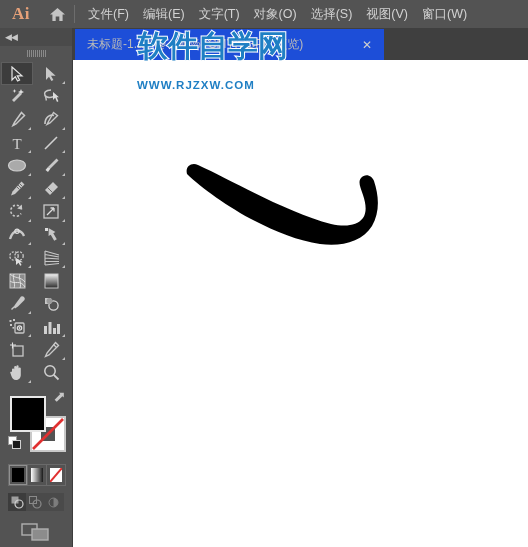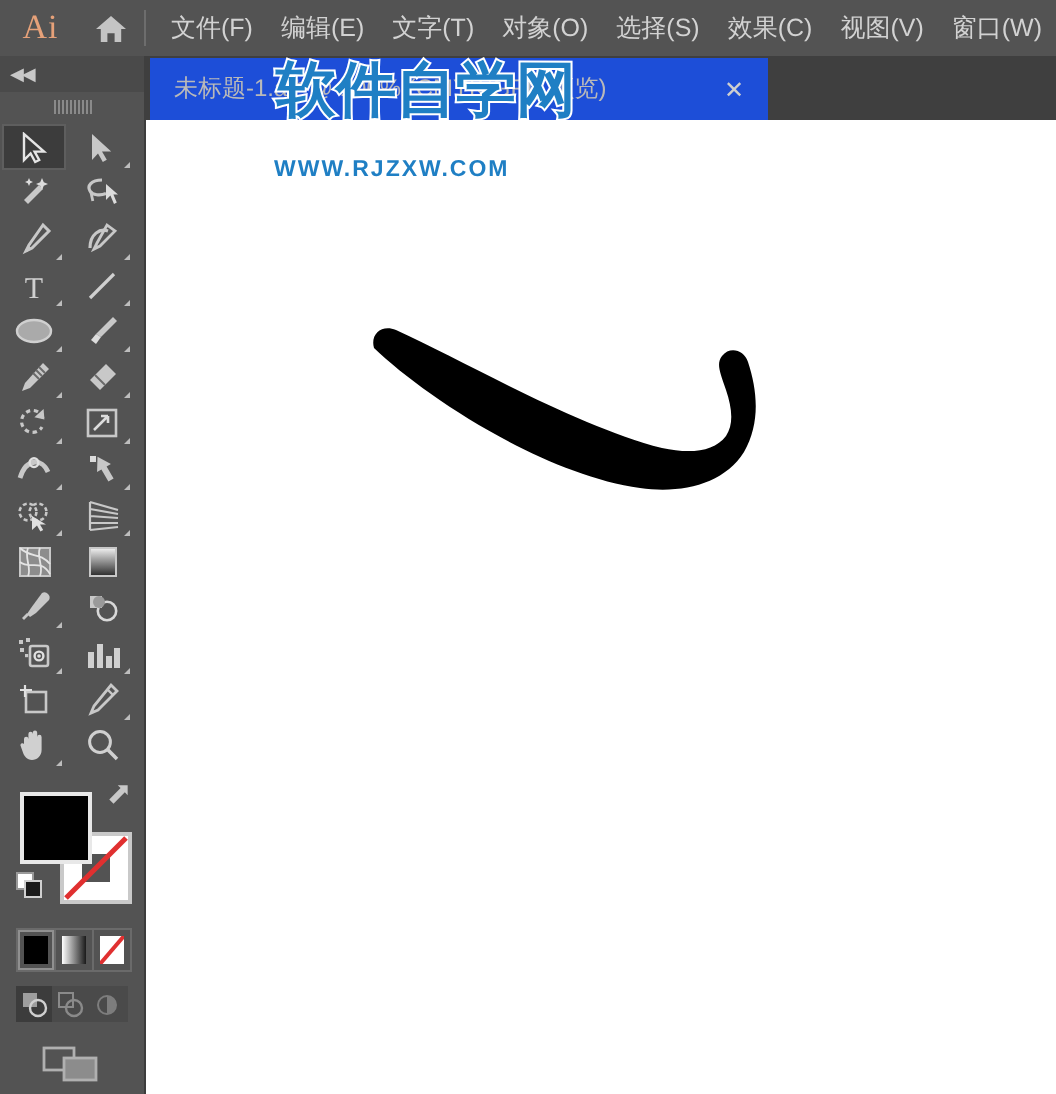--- a/index.html
+++ b/index.html
@@ -11,21 +11,21 @@
   }
   #app{position:relative;width:528px;height:547px;}
 
   
   .menubar{
     position:absolute;left:0;top:0;width:528px;height:28px;
     background:#535353;display:flex;align-items:center;
   }
   .ai-logo{
     width:42px;height:28px;display:flex;align-items:center;justify-content:center;
-    color:#e6a179;font-size:17px;font-weight:normal;letter-spacing:.5px;
+    color:#e6a179;font-size:17px;font-weight:bold;letter-spacing:.5px;
     font-family:"Liberation Serif","DejaVu Serif",serif;
   }
   .home-icon{width:30px;height:28px;display:flex;align-items:center;justify-content:center;}
   .menu-sep{width:1px;height:18px;background:#6d6d6d;margin:0 6px 0 2px;}
   .menu-items{display:flex;align-items:flex-end;gap:0px;}
   .menu-item{
     color:#d2d2d2;font-size:12.5px;padding:4px 7px;white-space:nowrap;cursor:default;
   }
 
   
@@ -156,21 +156,20 @@
         <path d="M8.5 1 L16 7.5 L13.6 7.5 L13.6 14 L10.3 14 L10.3 9.6 L6.7 9.6 L6.7 14 L3.4 14 L3.4 7.5 L1 7.5 Z" fill="#c4c4c4"></path>
       </svg>
     </div>
     <div class="menu-sep"></div>
     <div class="menu-items">
       <div class="menu-item">文件(F)</div>
       <div class="menu-item">编辑(E)</div>
       <div class="menu-item">文字(T)</div>
       <div class="menu-item">对象(O)</div>
       <div class="menu-item">选择(S)</div>
-      <div class="menu-item">效果(C)</div>
       <div class="menu-item">视图(V)</div>
       <div class="menu-item">窗口(W)</div>
     </div>
   </div>
 
   <div class="tabbar">
     <div class="panel-collapse">
       <span class="collapse-arrows">◀◀</span>
     </div>
     <div class="tool-gripper">

